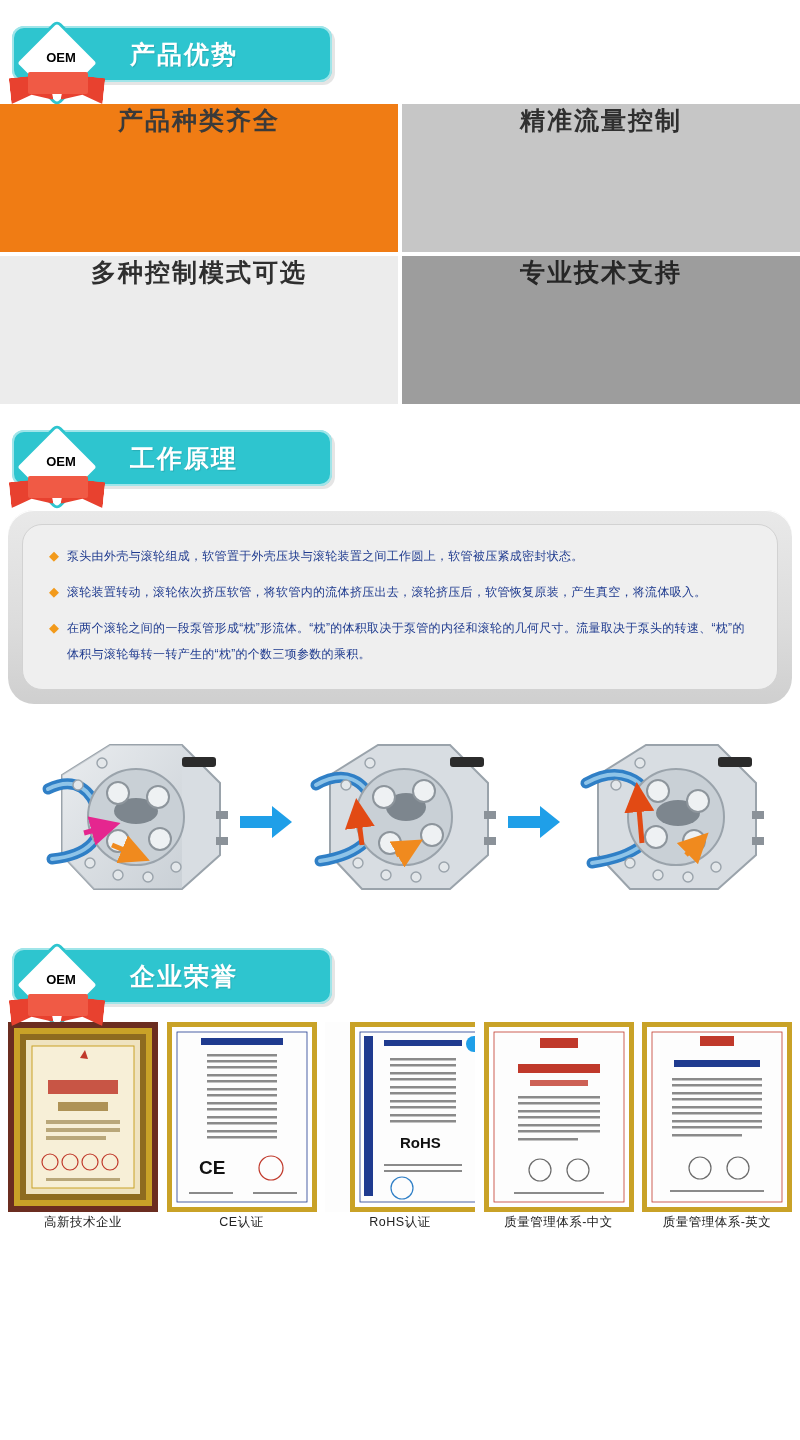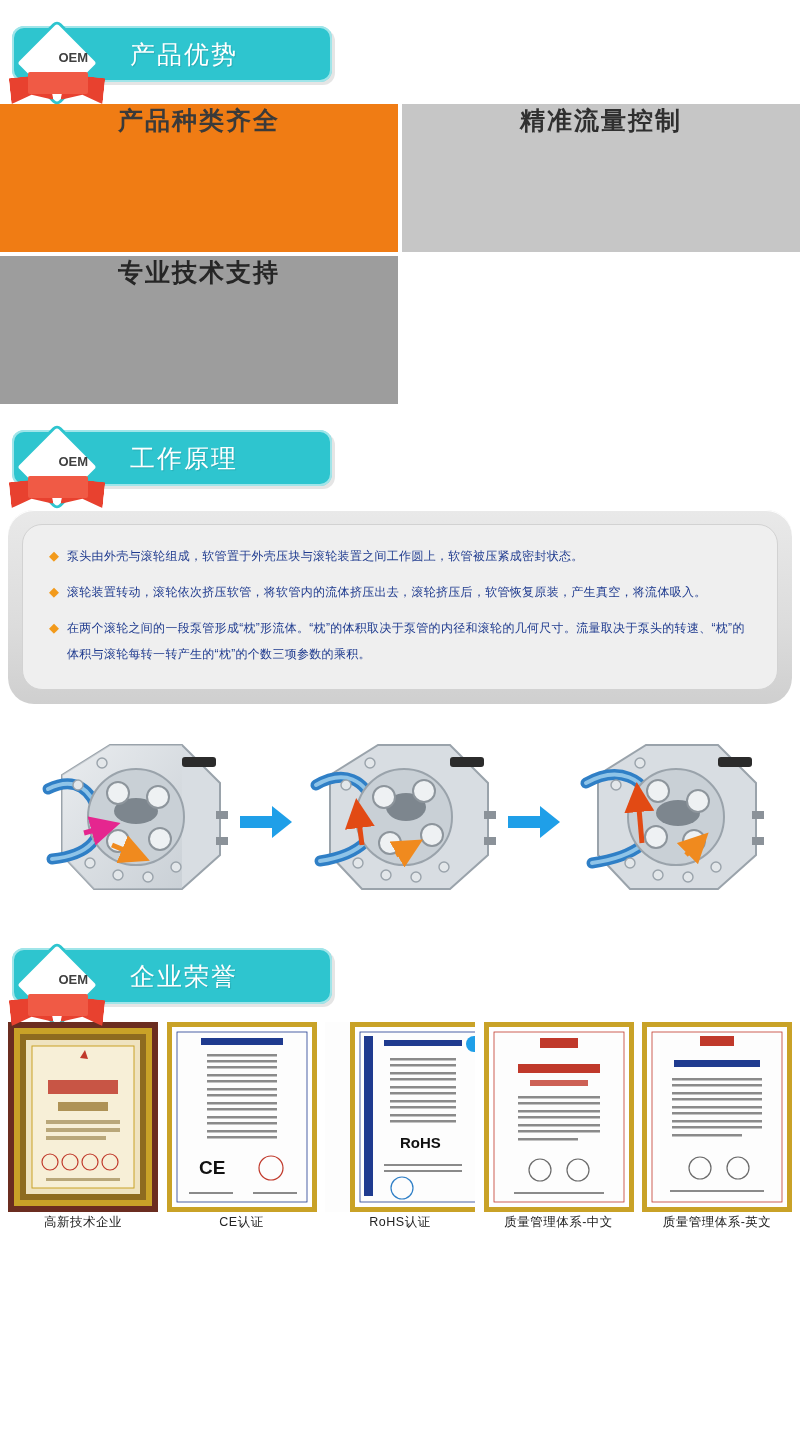--- a/index.html
+++ b/index.html
@@ -30,21 +30,21 @@
     left: 12px; top: 8px;
     width: 320px; height: 56px;
     border-radius: 12px;
     border: 2px solid rgba(255,255,255,0.55);
     pointer-events: none;
   }
   .banner .title {
     position: absolute;
     left: 130px; top: 20px;
     font-size: 25px;
-    font-weight: normal;
+    font-weight: bold;
     color: #ffffff;
     letter-spacing: 2px;
     text-shadow: 1px 1px 1px rgba(0,0,0,0.12);
   }
   
   .badge {
     position: absolute;
     left: 12px; top: 14px;
     width: 94px; height: 58px;
   }
@@ -54,24 +54,24 @@
     width: 62px; height: 62px;
     background: #ffffff;
     border: 3px solid #2ec5cf;
     transform: rotate(45deg);
     border-radius: 6px;
   }
   .badge .oem {
     position: absolute;
     left: 22px; top: 18px;
     width: 54px;
-    text-align: right;
+    text-align: center;
     font-size: 13px;
     font-weight: bold;
-    color: #404040;
+    color: #000000;
     z-index: 4;
   }
   .badge .tail-l, .badge .tail-r {
     position: absolute;
     top: 44px;
     width: 42px; height: 26px;
     background: #e8412f;
     z-index: 2;
   }
   .badge .tail-l {
@@ -209,20 +209,23 @@
       <div class="oem">OEM</div>
     </div>
   </div>
 
   <div class="adv-grid">
     <div class="adv-cell c-orange">
       <span>产品种类齐全</span>
     </div>
     <div class="adv-cell c-gray">
       <span>精准流量控制</span>
+    </div>
+    <div class="adv-cell c-light">
+      <span>多种控制模式可选</span>
     </div>
     <div class="adv-cell c-gray2">
       <span>专业技术支持</span>
     </div>
   </div>
 
   <div class="banner">
     <div class="plate"></div>
     <div class="plate-inner"></div>
     <div class="title">工作原理</div>

